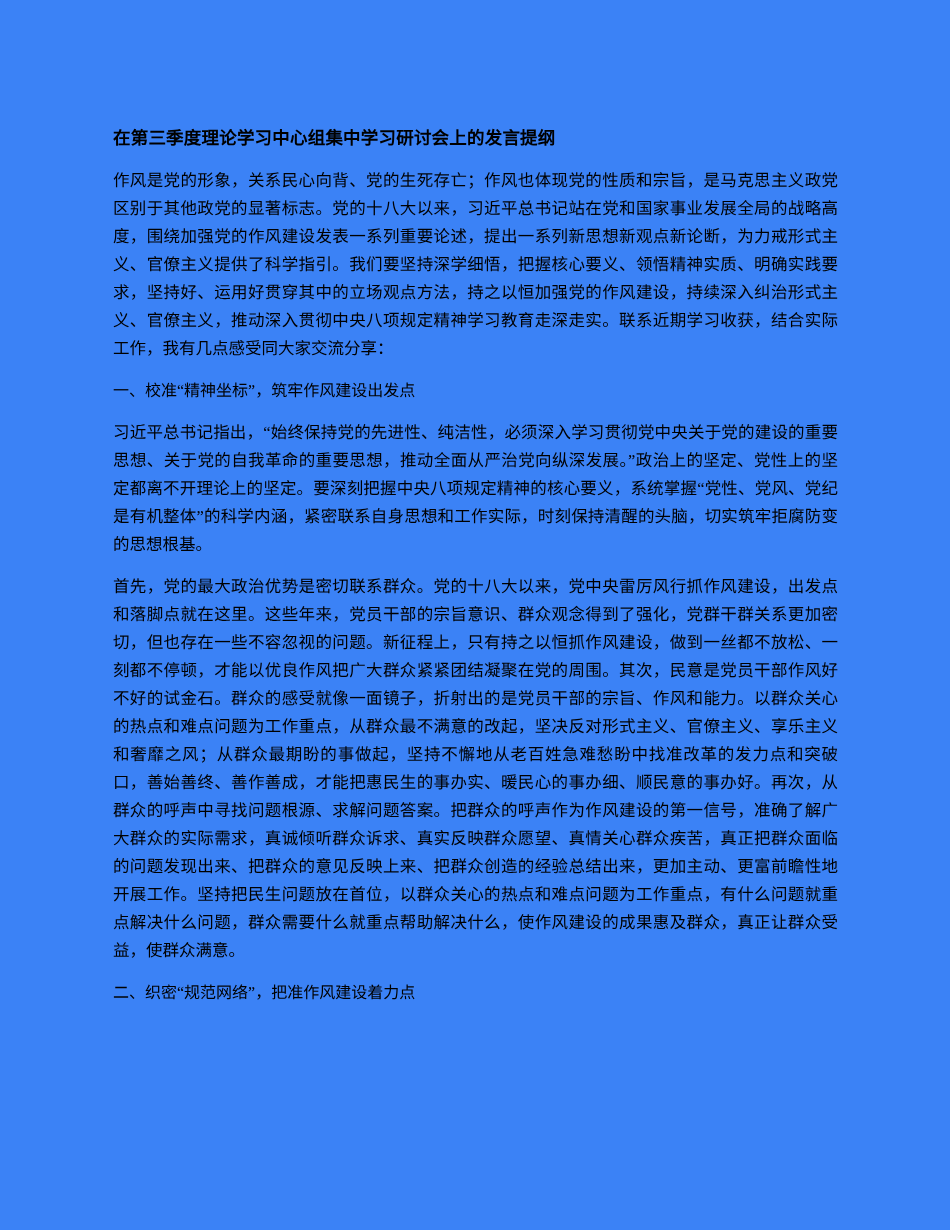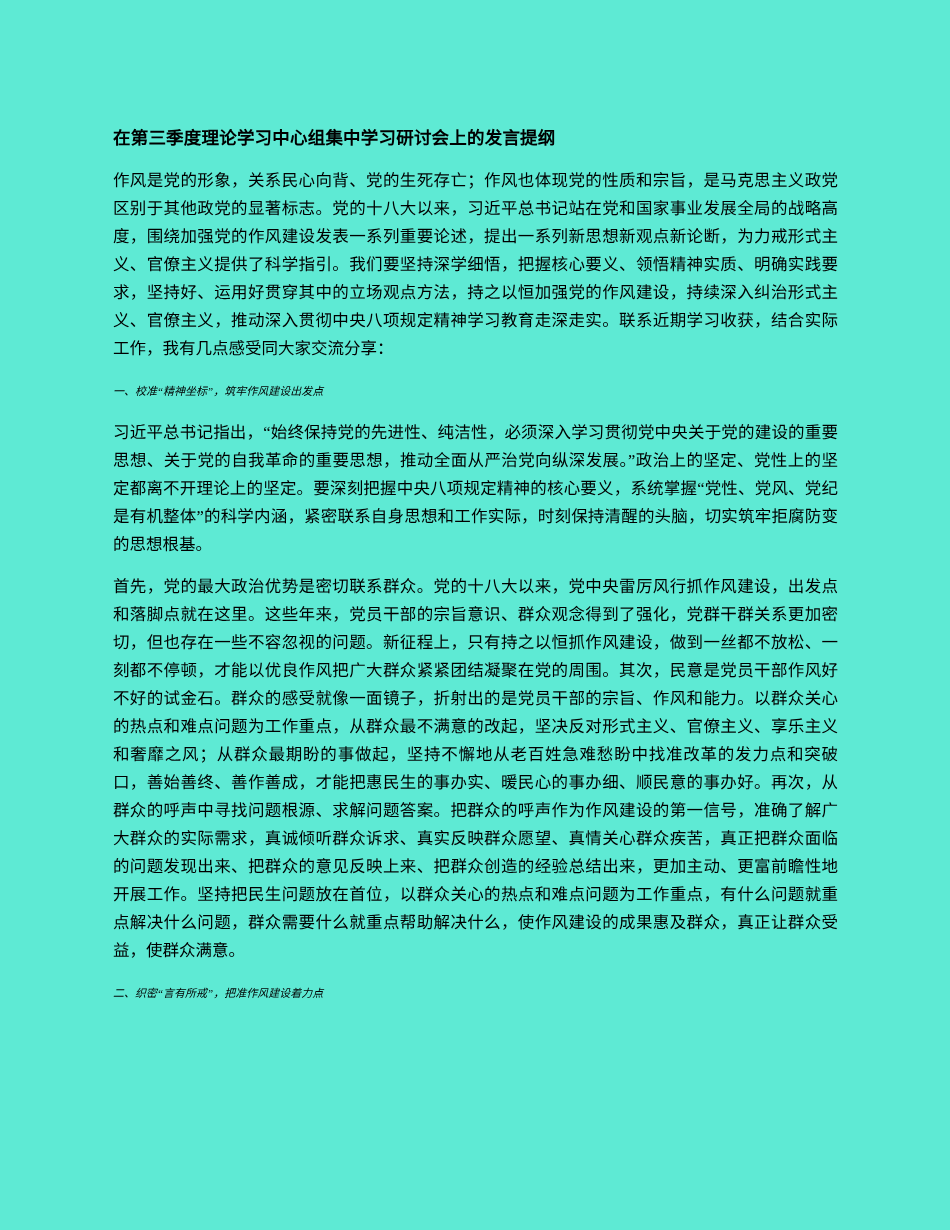--- a/index.html
+++ b/index.html
@@ -14,21 +14,21 @@
     overflow: hidden;
     font-family: "Liberation Serif", "DejaVu Serif", serif;
     color: #000000;
     -webkit-font-smoothing: antialiased;
   }
 
   .page {
     box-sizing: border-box;
     width: 950px;
     height: 1230px;
-    background: #5eead4;
+    background: #3b82f6;
     padding: 126px 112px 0 113px;
   }
 
   .doc-title {
     font-size: 17.5px;
     font-weight: bold;
     line-height: 1.45;
     letter-spacing: 0.2px;
     margin: 0 0 16px 0;
     text-align: left;
@@ -45,41 +45,40 @@
     line-height: 28px;
     margin: 8px 0 14px 0;
     text-align: justify;
     text-justify: inter-ideograph;
     text-align-last: left;
     letter-spacing: 0;
     word-break: break-all;
   }
 
   .heading {
-    font-size: 11px;
+    font-size: 16px;
     line-height: 28px;
     margin: 0 0 14px 0;
     text-align: left;
-    font-style: italic;
   }
 
   .para:last-child,
   .heading:last-child {
     margin-bottom: 0;
   }
 </style>
 </head>
 <body>
 
 <div class="page">
 
   <h1 class="doc-title">在第三季度理论学习中心组集中学习研讨会上的发言提纲</h1>
 
 
   <div id="body-blocks">
       <p class="para">作风是党的形象，关系民心向背、党的生死存亡；作风也体现党的性质和宗旨，是马克思主义政党区别于其他政党的显著标志。党的十八大以来，习近平总书记站在党和国家事业发展全局的战略高度，围绕加强党的作风建设发表一系列重要论述，提出一系列新思想新观点新论断，为力戒形式主义、官僚主义提供了科学指引。我们要坚持深学细悟，把握核心要义、领悟精神实质、明确实践要求，坚持好、运用好贯穿其中的立场观点方法，持之以恒加强党的作风建设，持续深入纠治形式主义、官僚主义，推动深入贯彻中央八项规定精神学习教育走深走实。联系近期学习收获，结合实际工作，我有几点感受同大家交流分享：</p>
       <p class="heading">一、校准“精神坐标”，筑牢作风建设出发点</p>
       <p class="para">习近平总书记指出，“始终保持党的先进性、纯洁性，必须深入学习贯彻党中央关于党的建设的重要思想、关于党的自我革命的重要思想，推动全面从严治党向纵深发展。”政治上的坚定、党性上的坚定都离不开理论上的坚定。要深刻把握中央八项规定精神的核心要义，系统掌握“党性、党风、党纪是有机整体”的科学内涵，紧密联系自身思想和工作实际，时刻保持清醒的头脑，切实筑牢拒腐防变的思想根基。</p>
       <p class="para">首先，党的最大政治优势是密切联系群众。党的十八大以来，党中央雷厉风行抓作风建设，出发点和落脚点就在这里。这些年来，党员干部的宗旨意识、群众观念得到了强化，党群干群关系更加密切，但也存在一些不容忽视的问题。新征程上，只有持之以恒抓作风建设，做到一丝都不放松、一刻都不停顿，才能以优良作风把广大群众紧紧团结凝聚在党的周围。其次，民意是党员干部作风好不好的试金石。群众的感受就像一面镜子，折射出的是党员干部的宗旨、作风和能力。以群众关心的热点和难点问题为工作重点，从群众最不满意的改起，坚决反对形式主义、官僚主义、享乐主义和奢靡之风；从群众最期盼的事做起，坚持不懈地从老百姓急难愁盼中找准改革的发力点和突破口，善始善终、善作善成，才能把惠民生的事办实、暖民心的事办细、顺民意的事办好。再次，从群众的呼声中寻找问题根源、求解问题答案。把群众的呼声作为作风建设的第一信号，准确了解广大群众的实际需求，真诚倾听群众诉求、真实反映群众愿望、真情关心群众疾苦，真正把群众面临的问题发现出来、把群众的意见反映上来、把群众创造的经验总结出来，更加主动、更富前瞻性地开展工作。坚持把民生问题放在首位，以群众关心的热点和难点问题为工作重点，有什么问题就重点解决什么问题，群众需要什么就重点帮助解决什么，使作风建设的成果惠及群众，真正让群众受益，使群众满意。</p>
-      <p class="heading">二、织密“言有所戒”，把准作风建设着力点</p>
+      <p class="heading">二、织密“规范网络”，把准作风建设着力点</p>
     </div>
 
 </div>
 
 </body></html>

